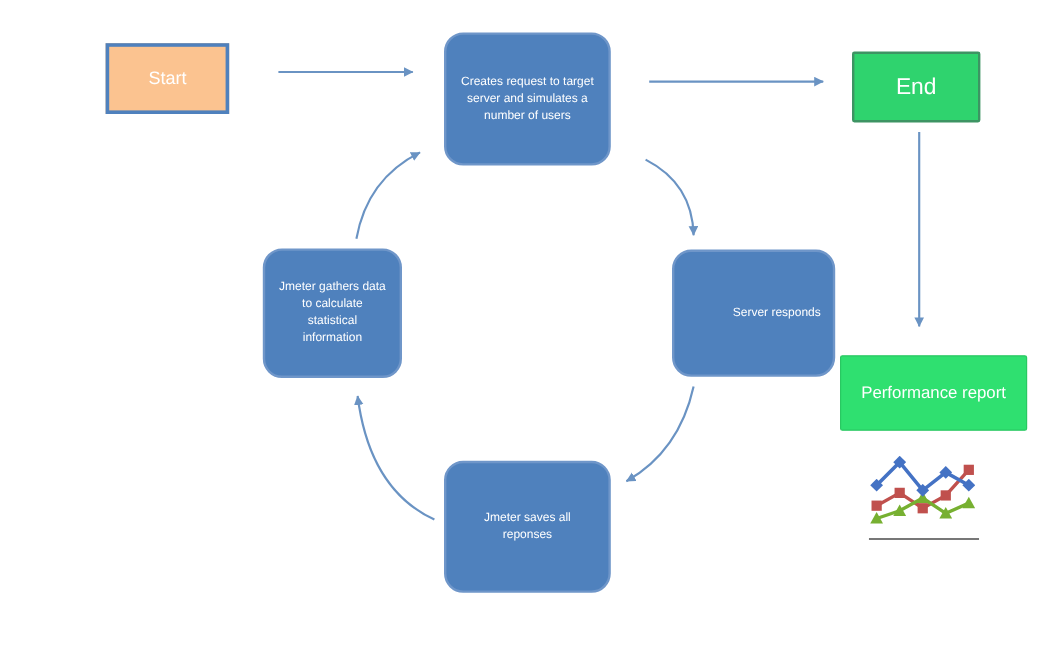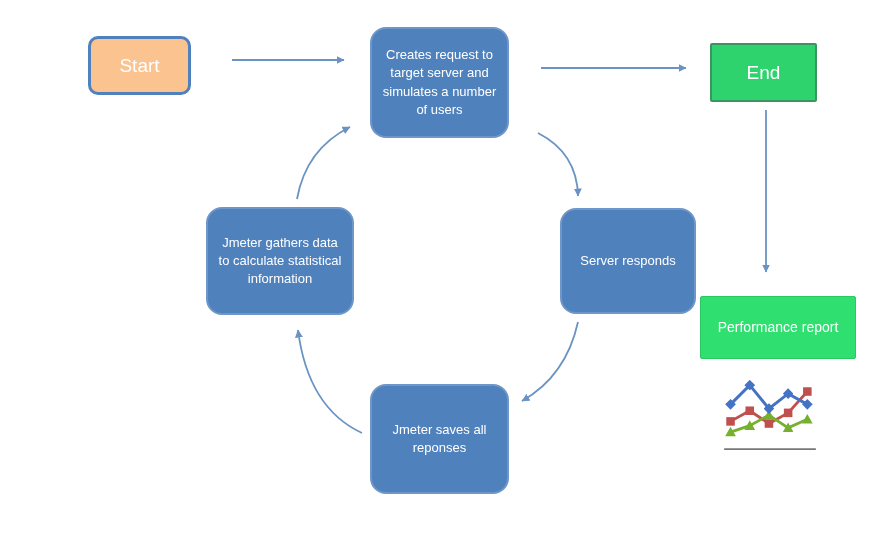--- a/index.html
+++ b/index.html
@@ -20,29 +20,30 @@
     display: flex;
     align-items: center;
     justify-content: center;
     text-align: center;
     color: #ffffff;
   }
   .process {
     background: #4f81bd;
     border: 2px solid #6f96c9;
     border-radius: 16px;
-    font-size: 13px;
+    font-size: 10px;
     line-height: 1.4;
     padding: 8px 10px;
+    justify-content: flex-end;
   }
   .start {
     background: #fbc390;
     border: 3px solid #4f81bd;
-    border-radius: 10px;
-    font-size: 19px;
+    border-radius: 0;
+    font-size: 15px;
   }
   .end {
     background: #2fd36e;
     border: 2px solid #3d9463;
     border-radius: 2px;
     font-size: 19px;
     text-align: center;
   }
   .report {
     background: #2fe070;
@@ -51,21 +52,21 @@
     font-size: 14px;
     line-height: 1.35;
     padding: 4px 14px;
   }
   
   .node-start            { left: 88px;  top: 36px;  width: 103px; height: 59px; }
   .node-creates-request  { left: 370px; top: 27px;  width: 139px; height: 111px; }
   .node-end              { left: 710px; top: 43px;  width: 107px; height: 59px; }
   .node-server-responds  { left: 520px; top: 208px; width: 136px; height: 106px; margin-left: 40px; }
   .node-saves-responses  { left: 370px; top: 384px; width: 139px; height: 110px; }
-  .node-gathers-data     { left: 206px; top: 207px; width: 148px; height: 108px; }
+  .node-gathers-data     { left: 219px; top: 207px; width: 116px; height: 108px; }
   .node-performance-report { left: 700px; top: 296px; width: 156px; height: 63px; }
   .report-chart {
     position: absolute;
     left: 722px; top: 372px; width: 96px; height: 86px;
   }
 </style>
 </head>
 <body>
 
 <div class="diagram">

